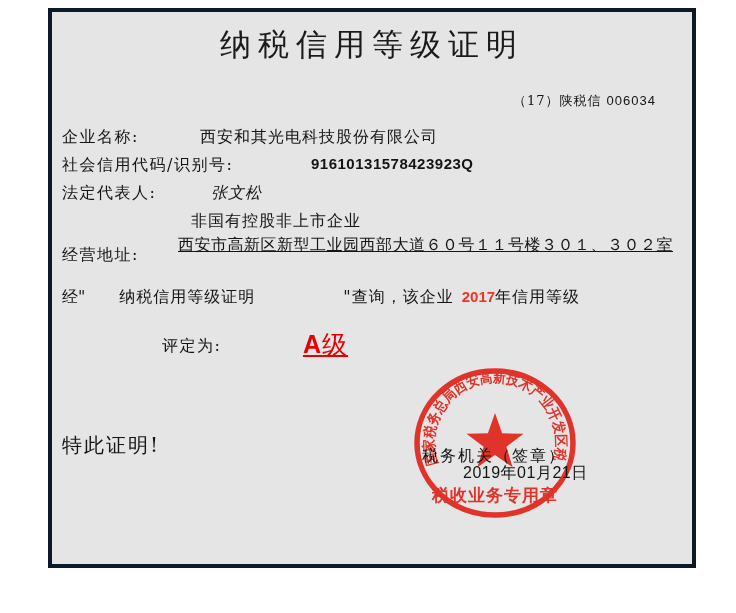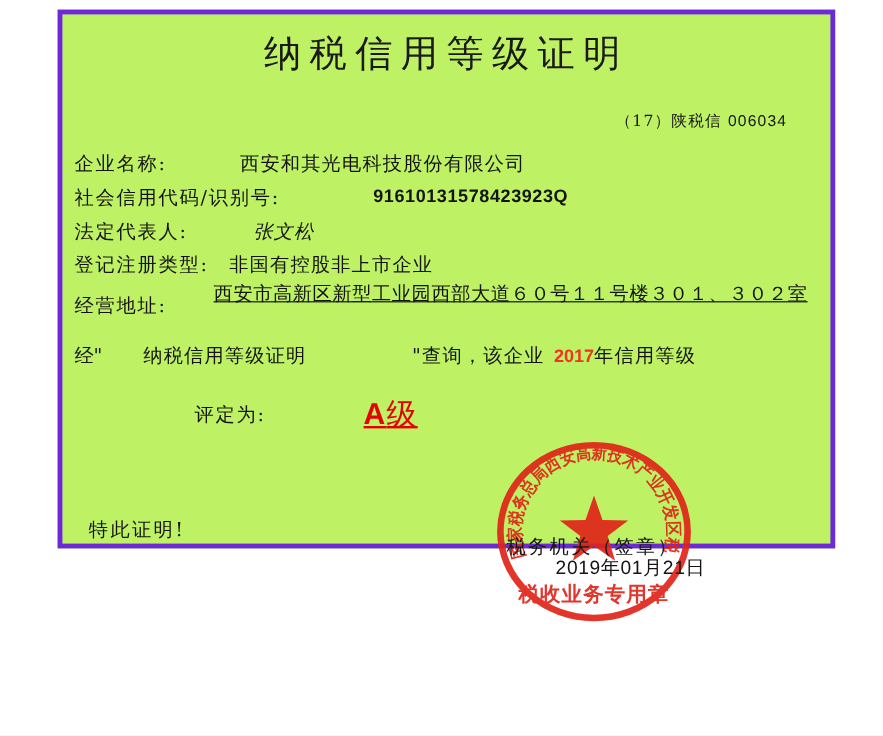--- a/index.html
+++ b/index.html
@@ -1,19 +1,19 @@
 <!DOCTYPE html>
 <html><head>
 <meta charset="utf-8">
 <style>
   html,body{margin:0;padding:0;background:#ffffff;width:736px;height:613px;overflow:hidden;}
   body{font-family:"DejaVu Serif","Liberation Serif",serif;color:#141414;}
   .page{
-    position:absolute;left:48px;top:8px;width:648px;height:449px;
-    border:4px solid #6d28d9;box-sizing:border-box;background:#bef264;
+    position:absolute;left:48px;top:8px;width:648px;height:560px;
+    border:4px solid #0f172a;box-sizing:border-box;background:#e5e5e5;
   }
   .abs{position:absolute;white-space:nowrap;}
   .doc-title{
     left:0;top:12px;width:100%;text-align:center;
     font-size:31px;letter-spacing:7px;font-weight:400;color:#1a1a1a;
   }
   .serial{top:80px;right:36px;font-size:13px;letter-spacing:1px;}
   .num{font-family:"Liberation Sans","DejaVu Sans",sans-serif;}
   .lbl{font-size:16px;letter-spacing:1.5px;}
   .val{font-size:16px;letter-spacing:1px;}
@@ -24,21 +24,21 @@
   .row5-l{left:10px;top:233px;}
   .row5-v{left:126px;top:223px;width:512px;white-space:normal;line-height:19px;font-size:16px;letter-spacing:0.5px;text-decoration:underline;}
   .query-line{left:10px;top:275px;font-size:16px;}
   .q-bureau{margin-left:34px;letter-spacing:1px;}
   .q-mid{margin-left:88px;letter-spacing:1px;}
   .q-year{margin-left:8px;color:#ee3524;font-weight:bold;font-size:15px;}
   .q-suffix{letter-spacing:1px;margin-top:24px;}
   .rating-l{left:110px;top:324px;font-size:16px;letter-spacing:1.5px;}
   .rating-v{left:251px;top:316px;font-size:25px;color:#e60000;letter-spacing:1px;text-decoration:underline;}
   .rating-v .grade-a{font-family:"Liberation Sans","DejaVu Sans",sans-serif;font-weight:bold;}
-  .closing{left:22px;top:420px;font-size:16px;letter-spacing:2px;}
+  .closing{left:10px;top:420px;font-size:20px;letter-spacing:2px;}
   .seal{left:338px;top:342px;width:210px;height:180px;z-index:1;opacity:0.92;}
   .seal-overlay1{left:370px;top:434px;font-size:16px;letter-spacing:2px;z-index:2;}
   .seal-overlay2{left:411px;top:451px;font-size:16px;letter-spacing:0.5px;z-index:2;}
 </style>
 </head>
 <body>
 
 <div class="page">
 
   <div class="abs doc-title">纳税信用等级证明</div>
@@ -50,21 +50,20 @@
 
   <div class="abs lbl row1-l">企业名称:</div>
   <div class="abs val row1-v">西安和其光电科技股份有限公司</div>
 
   <div class="abs lbl row2-l">社会信用代码/识别号:</div>
   <div class="abs val num row2-v">91610131578423923Q</div>
 
   <div class="abs lbl row3-l">法定代表人:</div>
   <div class="abs val row3-v">张文松</div>
 
-  <div class="abs lbl row4-l">登记注册类型:</div>
   <div class="abs val row4-v">非国有控股非上市企业</div>
 
   <div class="abs lbl row5-l">经营地址:</div>
   <div class="abs row5-v">西安市高新区新型工业园西部大道６０号１１号楼３０１、３０２室</div>
 
   <div class="abs query-line">
     <span>经"</span><span class="q-bureau">纳税信用等级证明</span><span class="q-mid">"查询，该企业</span><span class="q-year num">2017</span><span class="q-suffix">年信用等级</span>
   </div>
 
   <div class="abs rating-l">评定为:</div>

